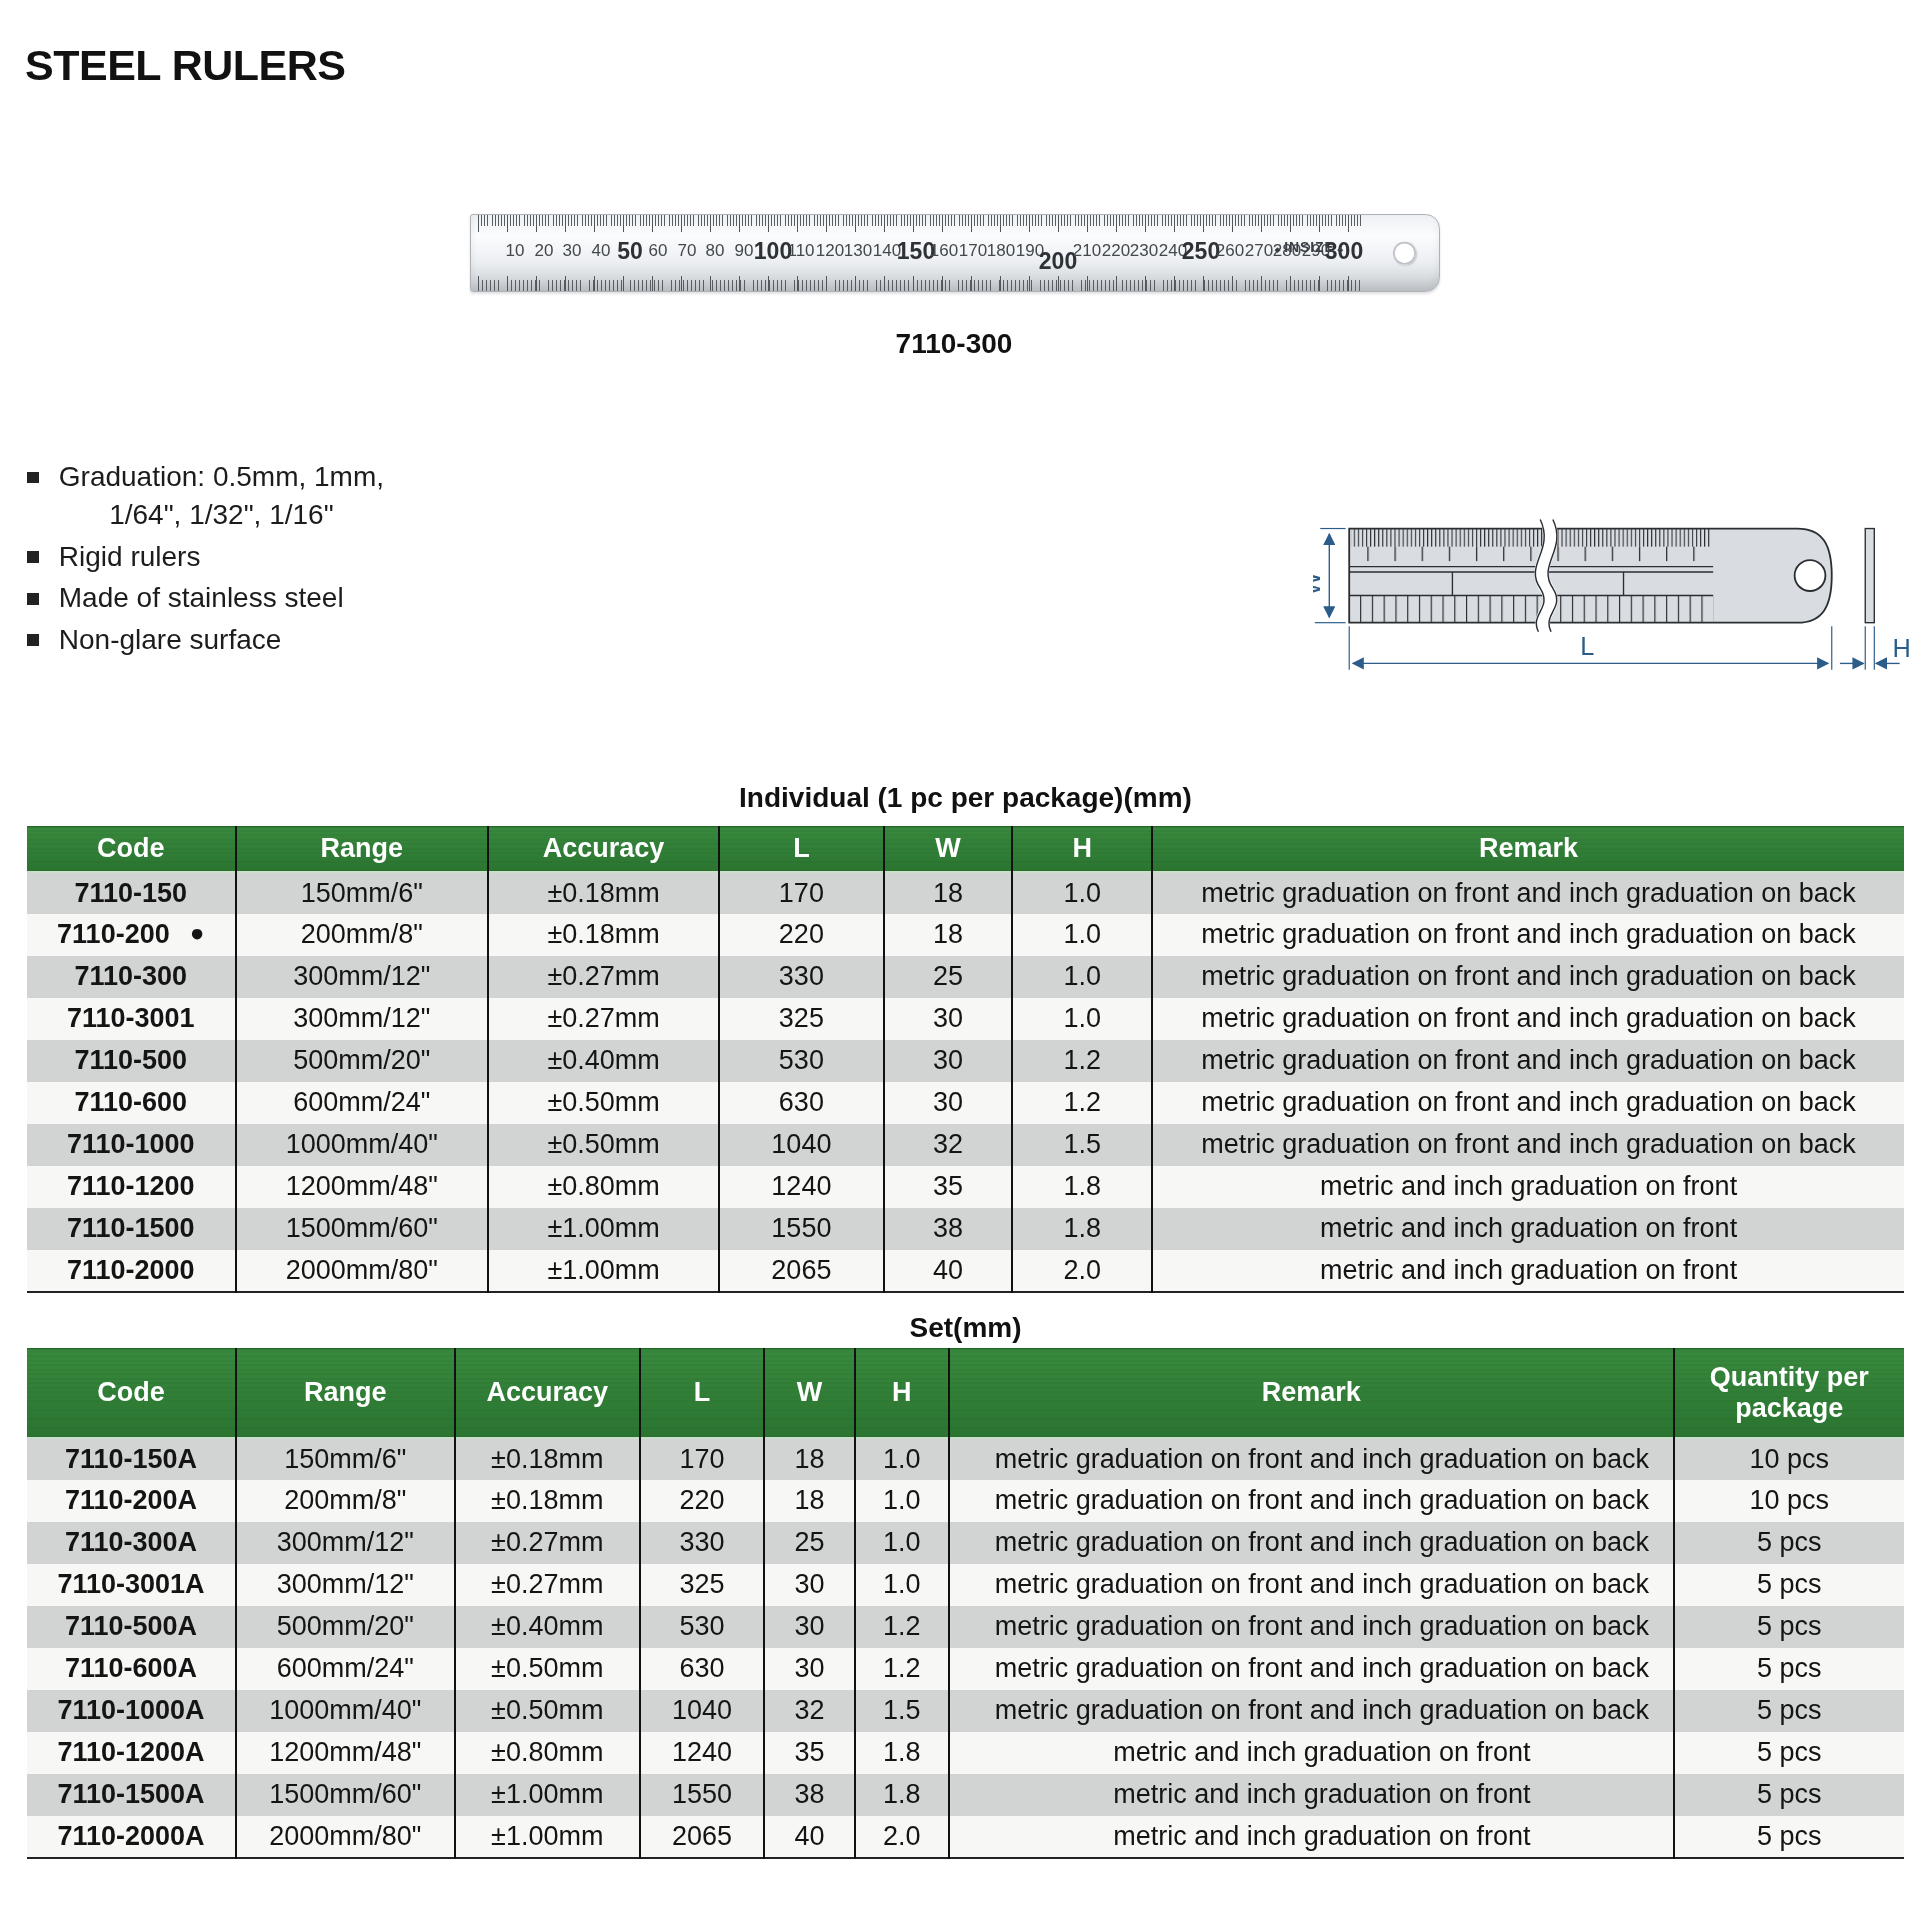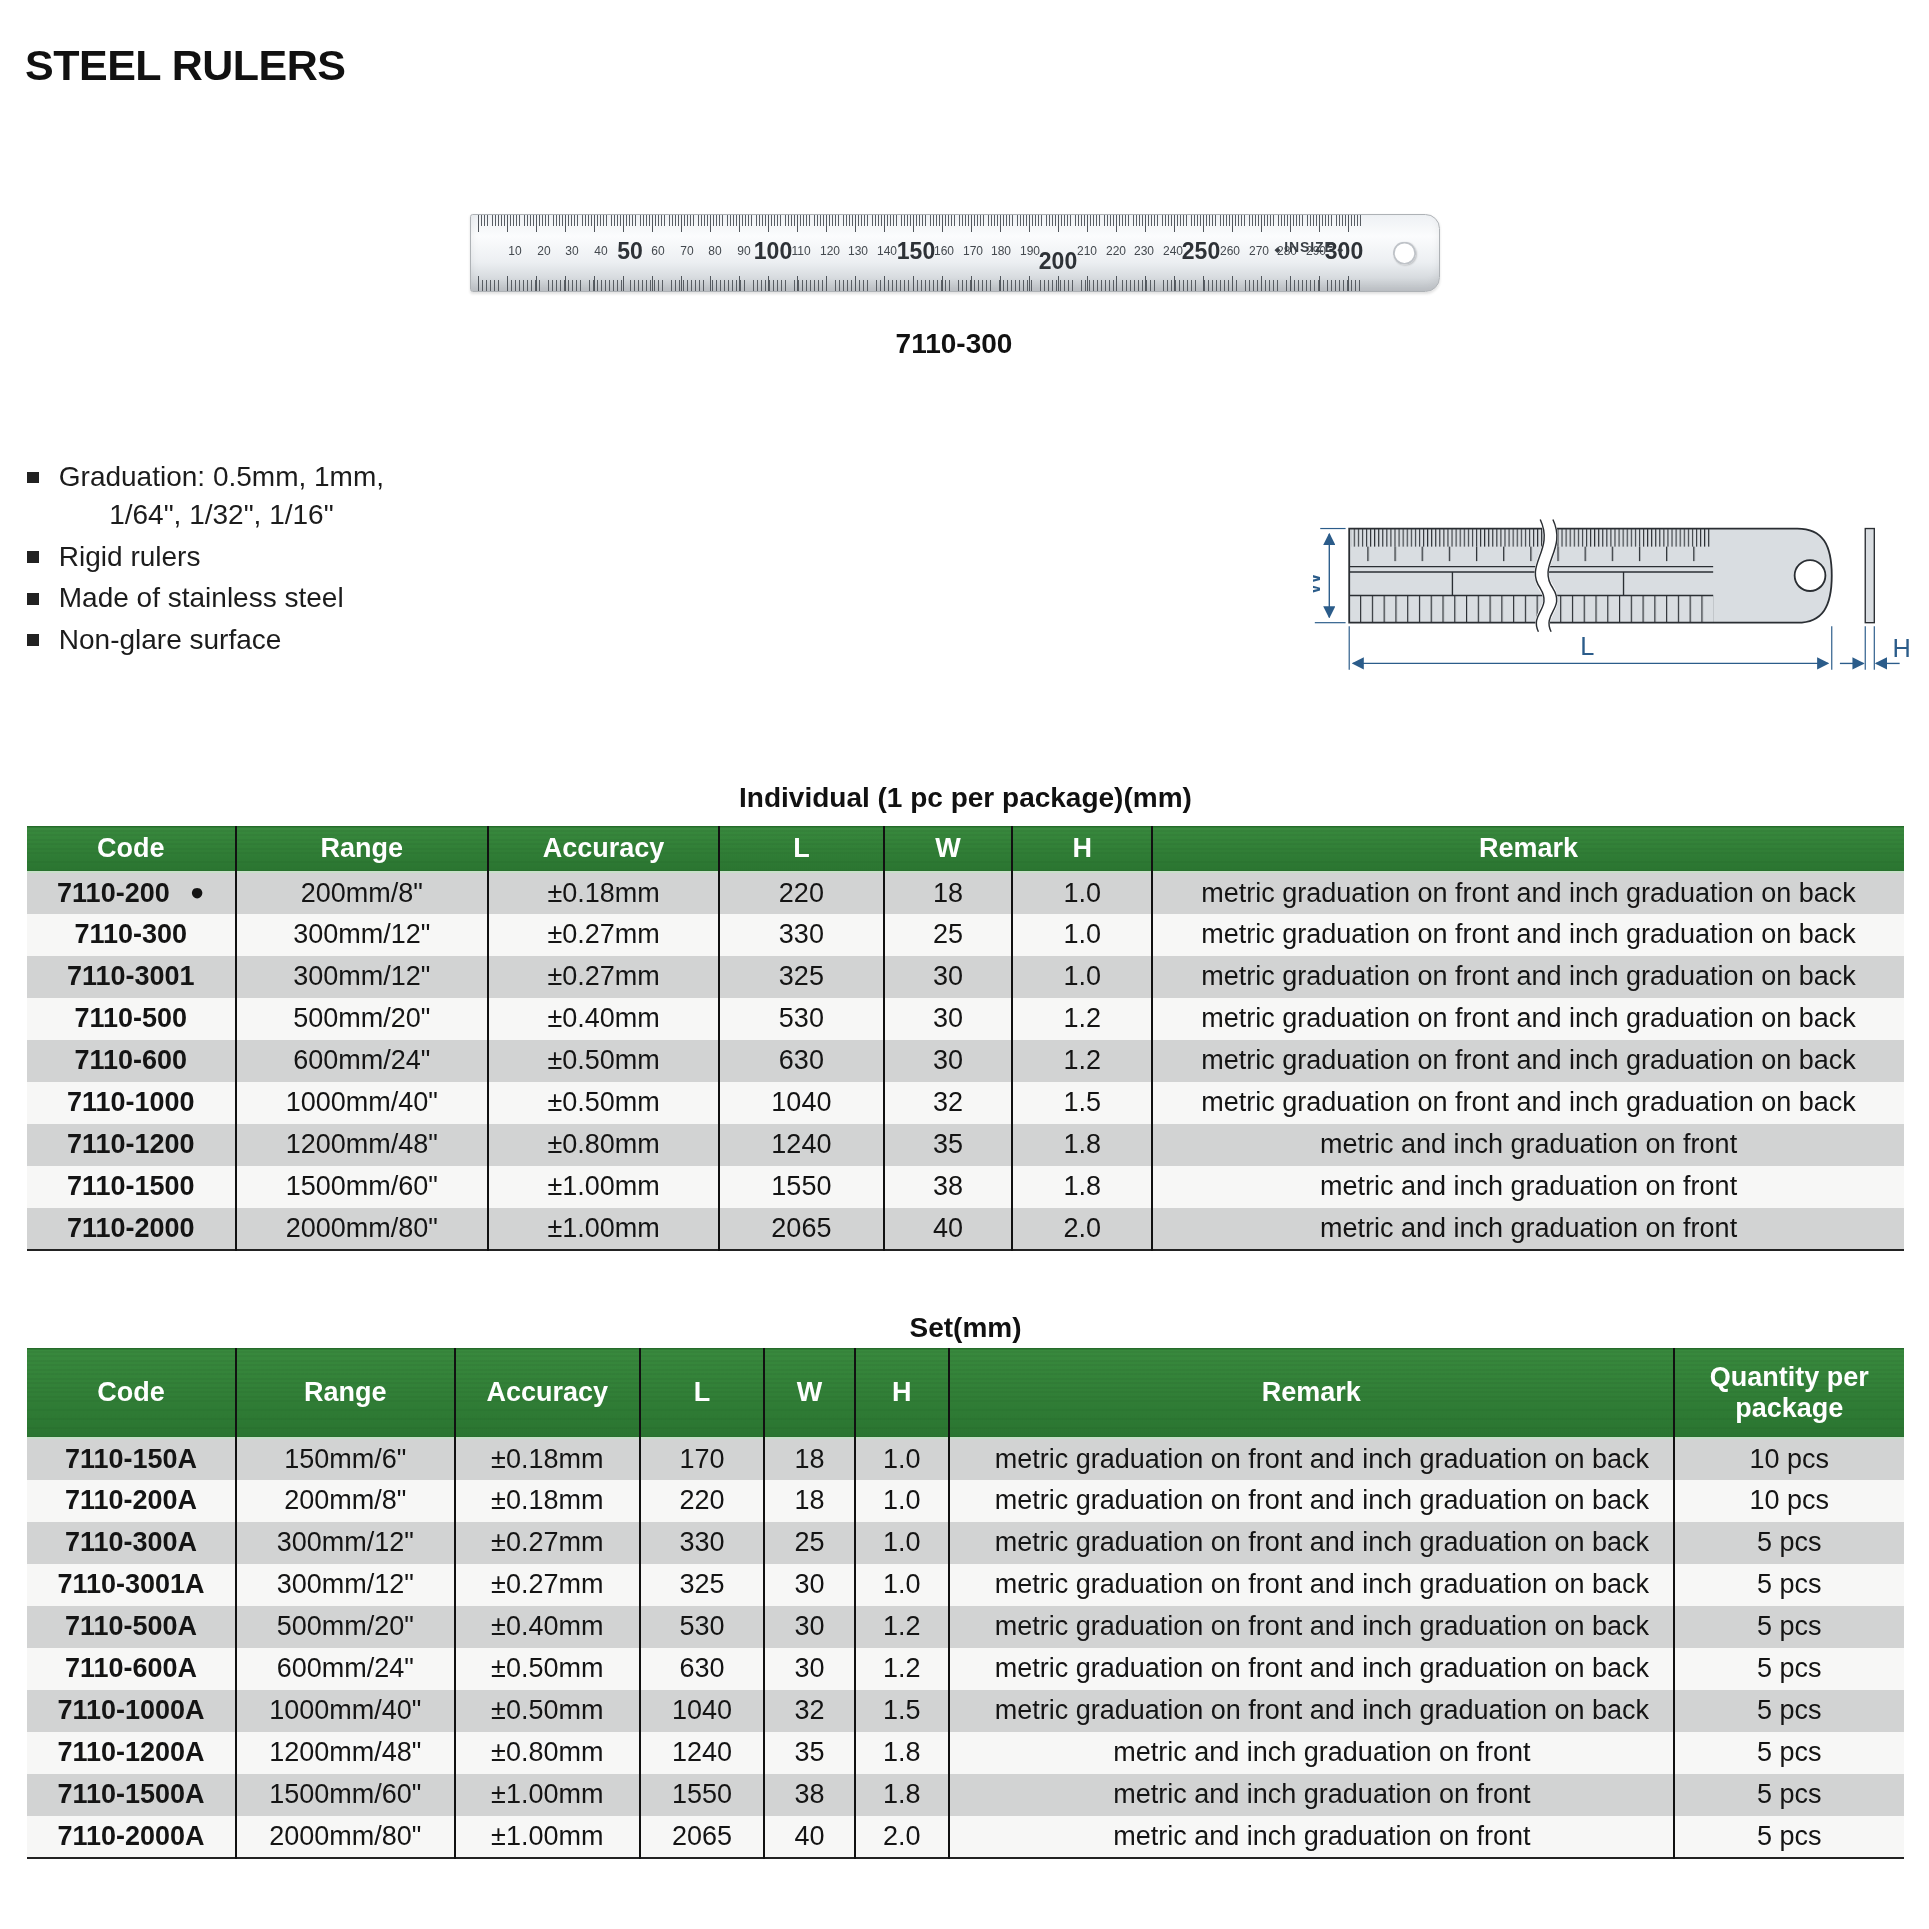--- a/index.html
+++ b/index.html
@@ -12,21 +12,21 @@
   
   #ruler-photo{position:absolute;left:470px;top:214px;width:968px;height:76px;
     background:linear-gradient(180deg,#eef1f4 0%,#fbfcfd 28%,#eceff2 62%,#d2d6da 88%,#c7cbd0 100%);
     border:0.9px solid #aeb2b6;border-radius:2.7px 14.5px 14.5px 2.7px;
     box-shadow:0 1.8px 2.7px rgba(0,0,0,0.12), inset 0 -6.3px 8.1px rgba(0,0,0,0.07);}
   .ticks-top,.ticks-top2,.ticks-bottom,.ticks-bottom2{position:absolute;left:7.2px;width:885px;}
   .ticks-top {top:0;height:11px;background:repeating-linear-gradient(90deg,#585d63 0 0.9px,transparent 0.9px 2.9px);}
   .ticks-top2{top:0;height:17px;background:repeating-linear-gradient(90deg,#51565c 0 1.4px,transparent 1.4px 29px);}
   .ticks-bottom {bottom:0;height:11px;background:repeating-linear-gradient(90deg,#585d63 0 0.9px,transparent 0.9px 4.1px);}
   .ticks-bottom2{bottom:0;height:15.4px;background:repeating-linear-gradient(90deg,#51565c 0 1.4px,transparent 1.4px 29px);}
-  .ruler-num{position:absolute;top:47%;transform:translate(-50%,-50%);font-size:12px;color:#43484e;white-space:nowrap;}
+  .ruler-num{position:absolute;top:47%;transform:translate(-50%,-50%);font-size:17px;color:#43484e;white-space:nowrap;}
   .ruler-num.major{font-size:23px;font-weight:600;color:#2e3237;}
   #ruler-hole{position:absolute;right:23.5px;top:50%;width:22.6px;height:22.6px;border-radius:50%;transform:translateY(-50%);
     background:#fff;box-shadow:inset 0 0 0 1.8px #bfc3c8, 0.9px 0.9px 1.8px rgba(0,0,0,0.2);}
   #ruler-logo{position:absolute;right:95px;top:24px;font-size:14px;font-weight:bold;letter-spacing:0.9px;color:#3a3f45;}
   #ruler-logo::before{content:"◆ ";font-size:7.2px;}
   #ruler-logo::after{content:" ◆";font-size:7.2px;}
 
   #product-code-label{position:absolute;left:470px;top:328px;width:968px;text-align:center;
     font-size:28px;font-weight:bold;color:#111;}
 
@@ -217,20 +217,29 @@
           <th>Range</th>
           <th>Accuracy</th>
           <th>L</th>
           <th>W</th>
           <th>H</th>
           <th>Remark</th>
         </tr>
       </thead>
       <tbody>
         <tr>
+          <td class="col-code"><span>7110-150</span></td>
+          <td class="col-range">150mm/6"</td>
+          <td class="col-accuracy">±0.18mm</td>
+          <td class="col-l">170</td>
+          <td class="col-w">18</td>
+          <td class="col-h">1.0</td>
+          <td class="col-remark">metric graduation on front and inch graduation on back</td>
+        </tr>
+        <tr>
           <td class="col-code"><span>7110-200</span><span class="dot">●</span></td>
           <td class="col-range">200mm/8"</td>
           <td class="col-accuracy">±0.18mm</td>
           <td class="col-l">220</td>
           <td class="col-w">18</td>
           <td class="col-h">1.0</td>
           <td class="col-remark">metric graduation on front and inch graduation on back</td>
         </tr>
         <tr>
           <td class="col-code"><span>7110-300</span></td>

